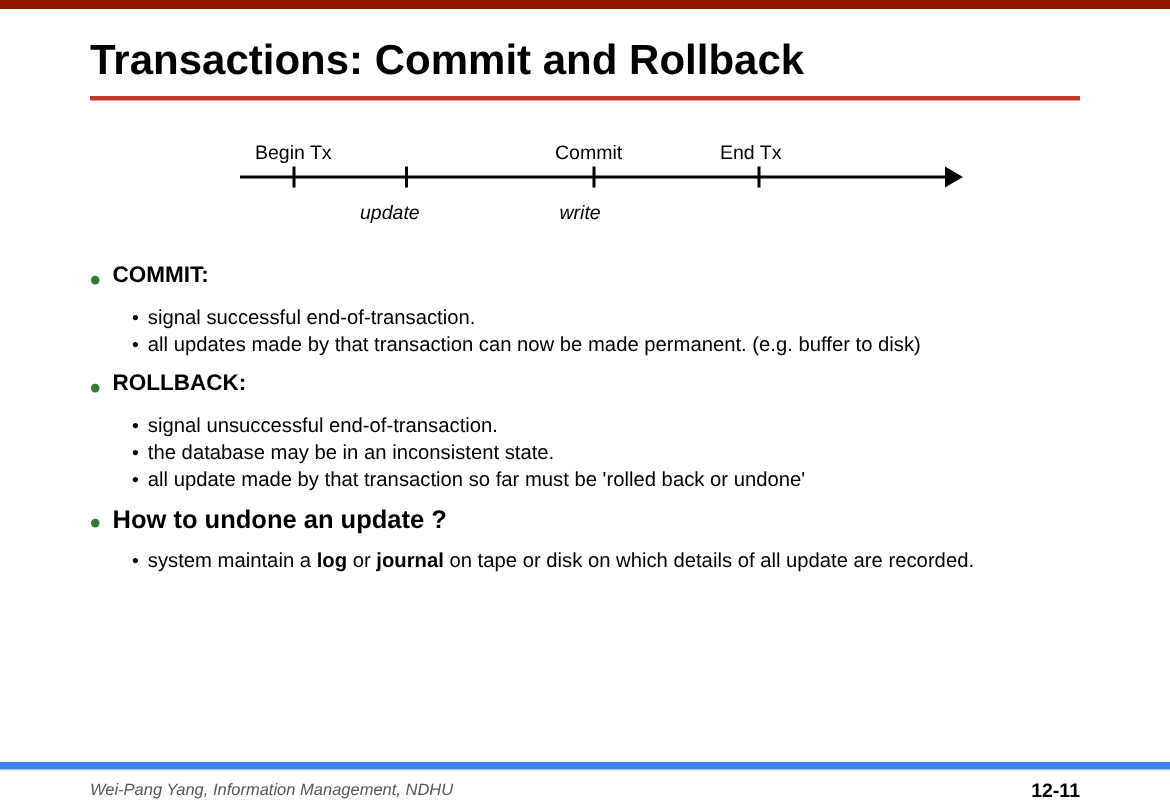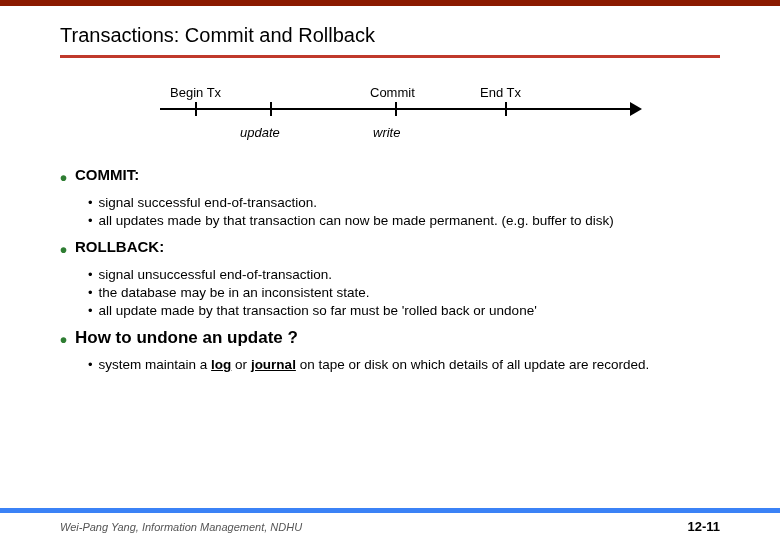--- a/index.html
+++ b/index.html
@@ -19,22 +19,22 @@
       padding: 0;
     }
 
     .title-bar {
       background: #8B1A00;
       height: 6px;
       width: 100%;
     }
 
     .title {
-      font-size: 20px;
-      font-weight: normal;
+      font-size: 28px;
+      font-weight: bold;
       color: #000;
       padding: 18px 60px 8px 60px;
     }
 
     .red-line {
       height: 3px;
       background: #c0392b;
       margin: 0 60px 20px 60px;
     }
 
@@ -150,21 +150,20 @@
     .bullet-sub-dot {
       margin-right: 6px;
       font-size: 13px;
     }
 
     .section {
       margin-bottom: 10px;
     }
 
     .underline-text {
-      text-decoration: underline;
     }
 
     .bold-text {
       font-weight: bold;
     }
 
     .footer {
       position: absolute;
       bottom: 0;
       left: 0;

